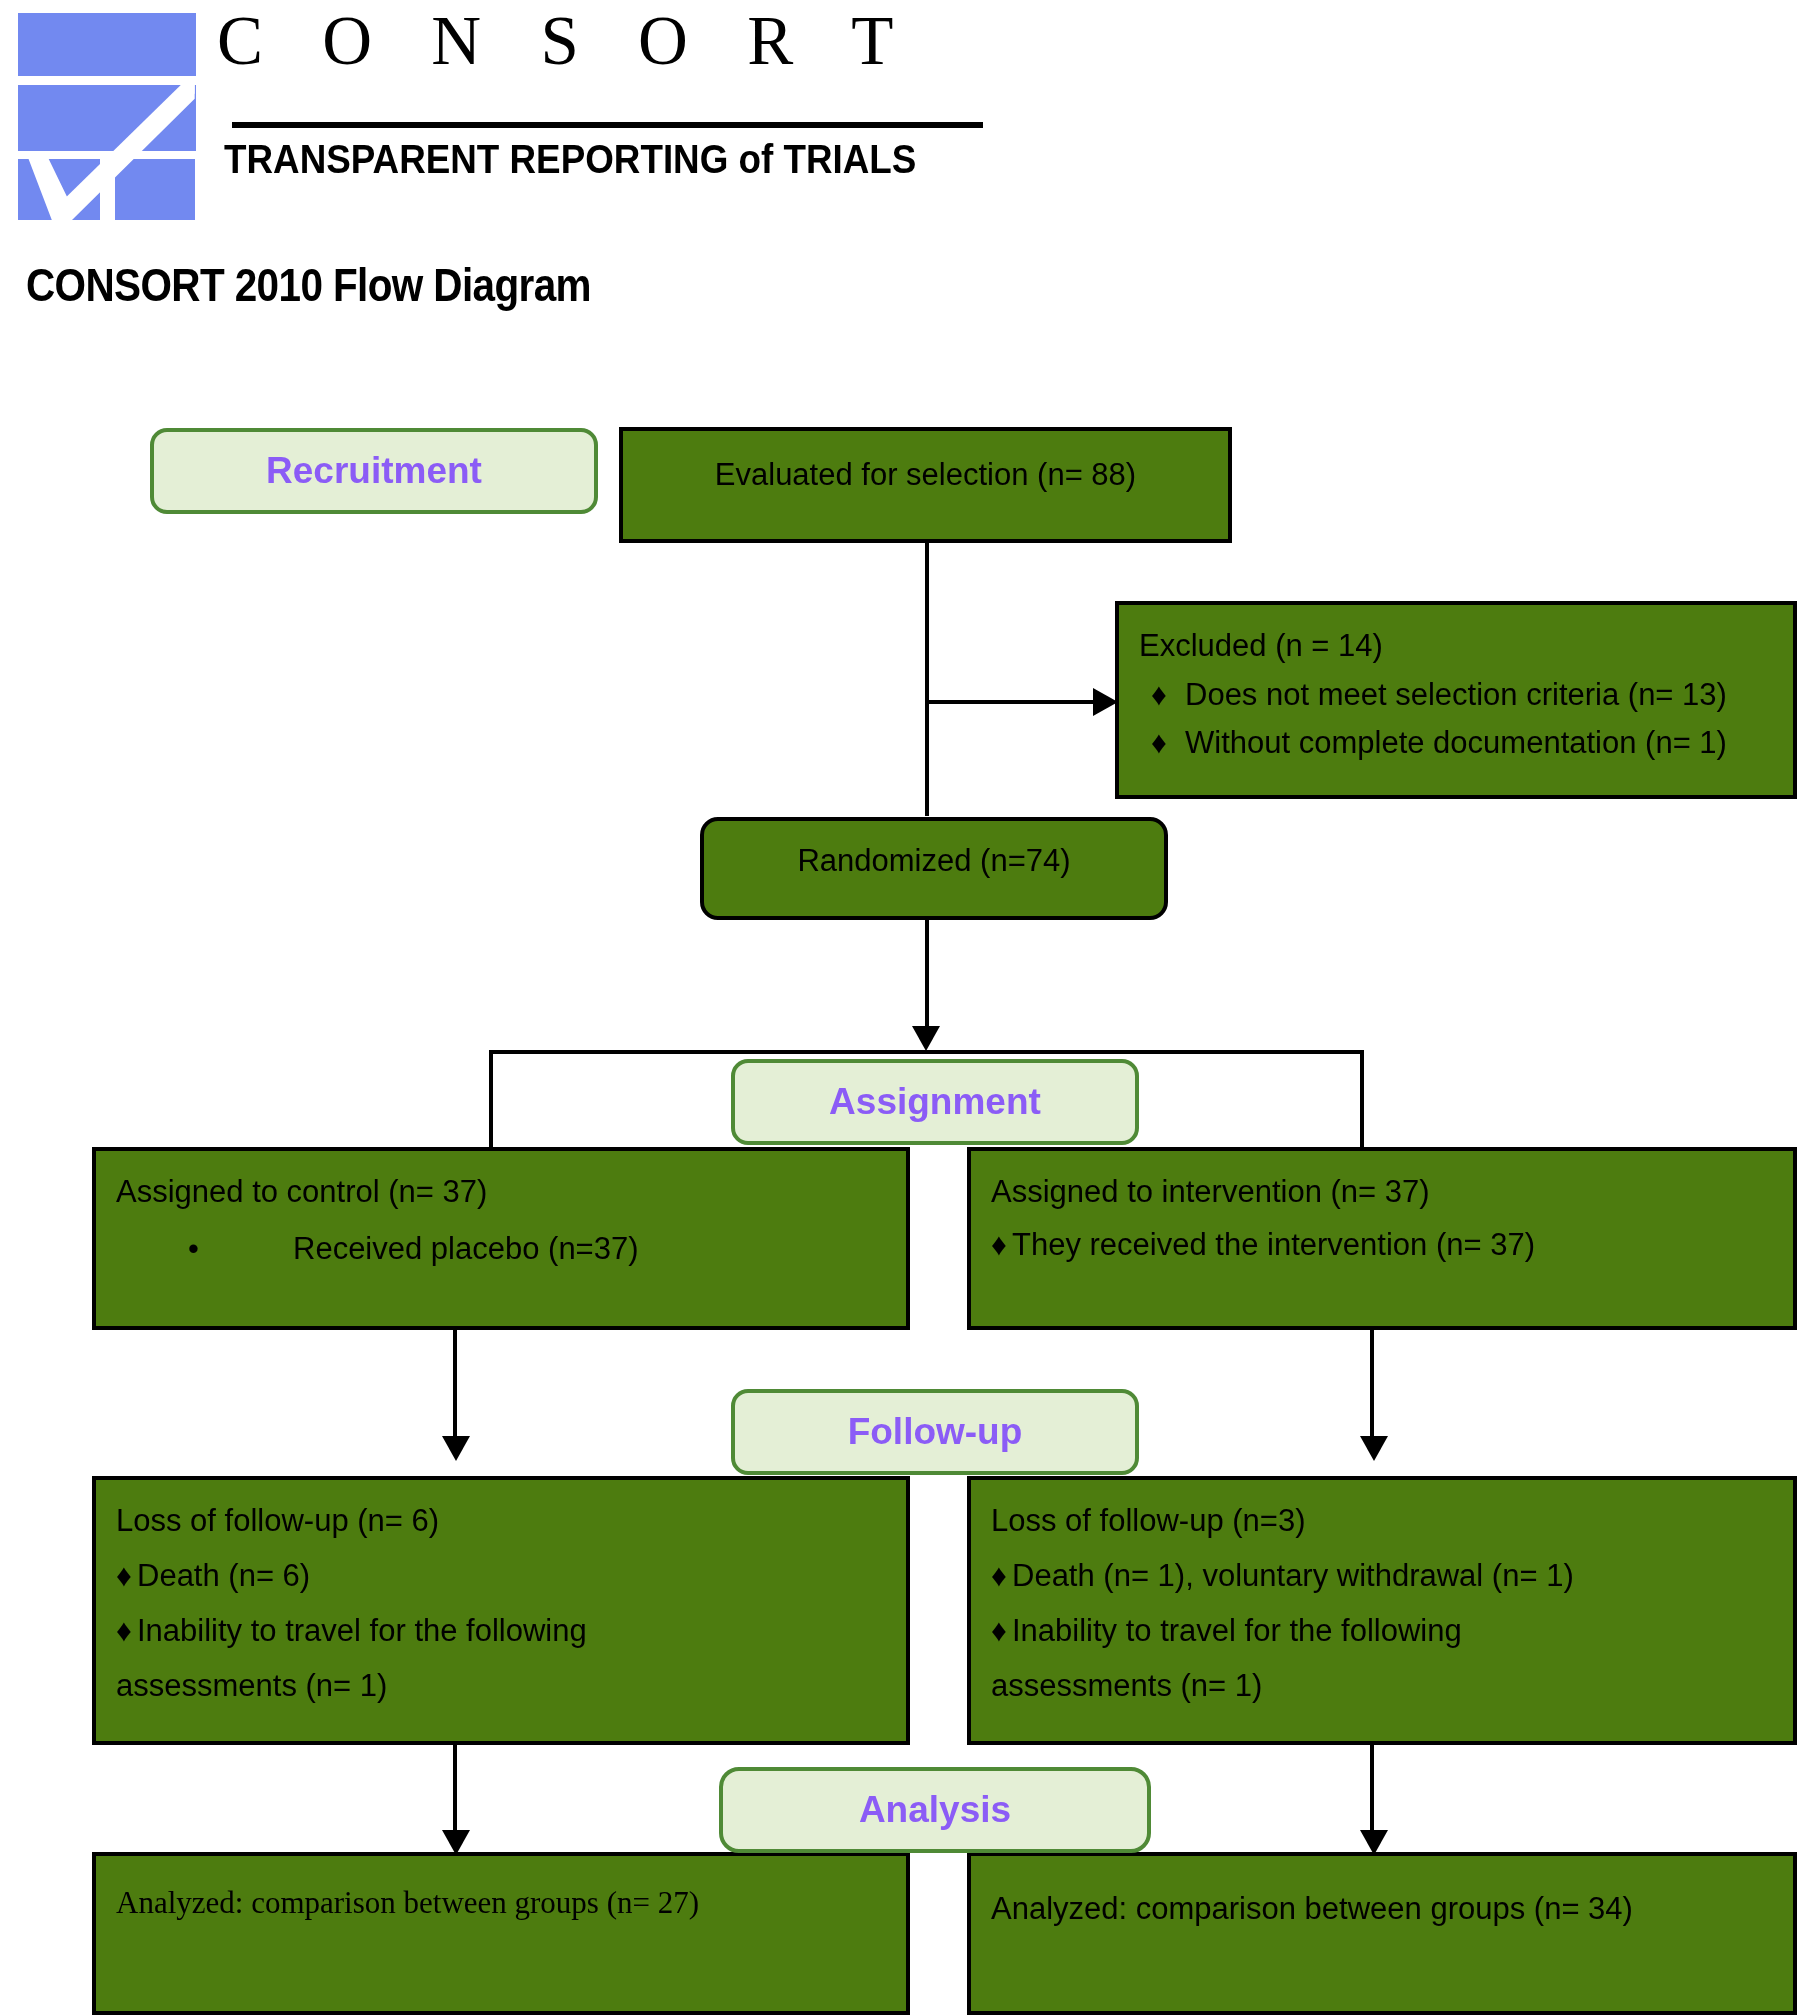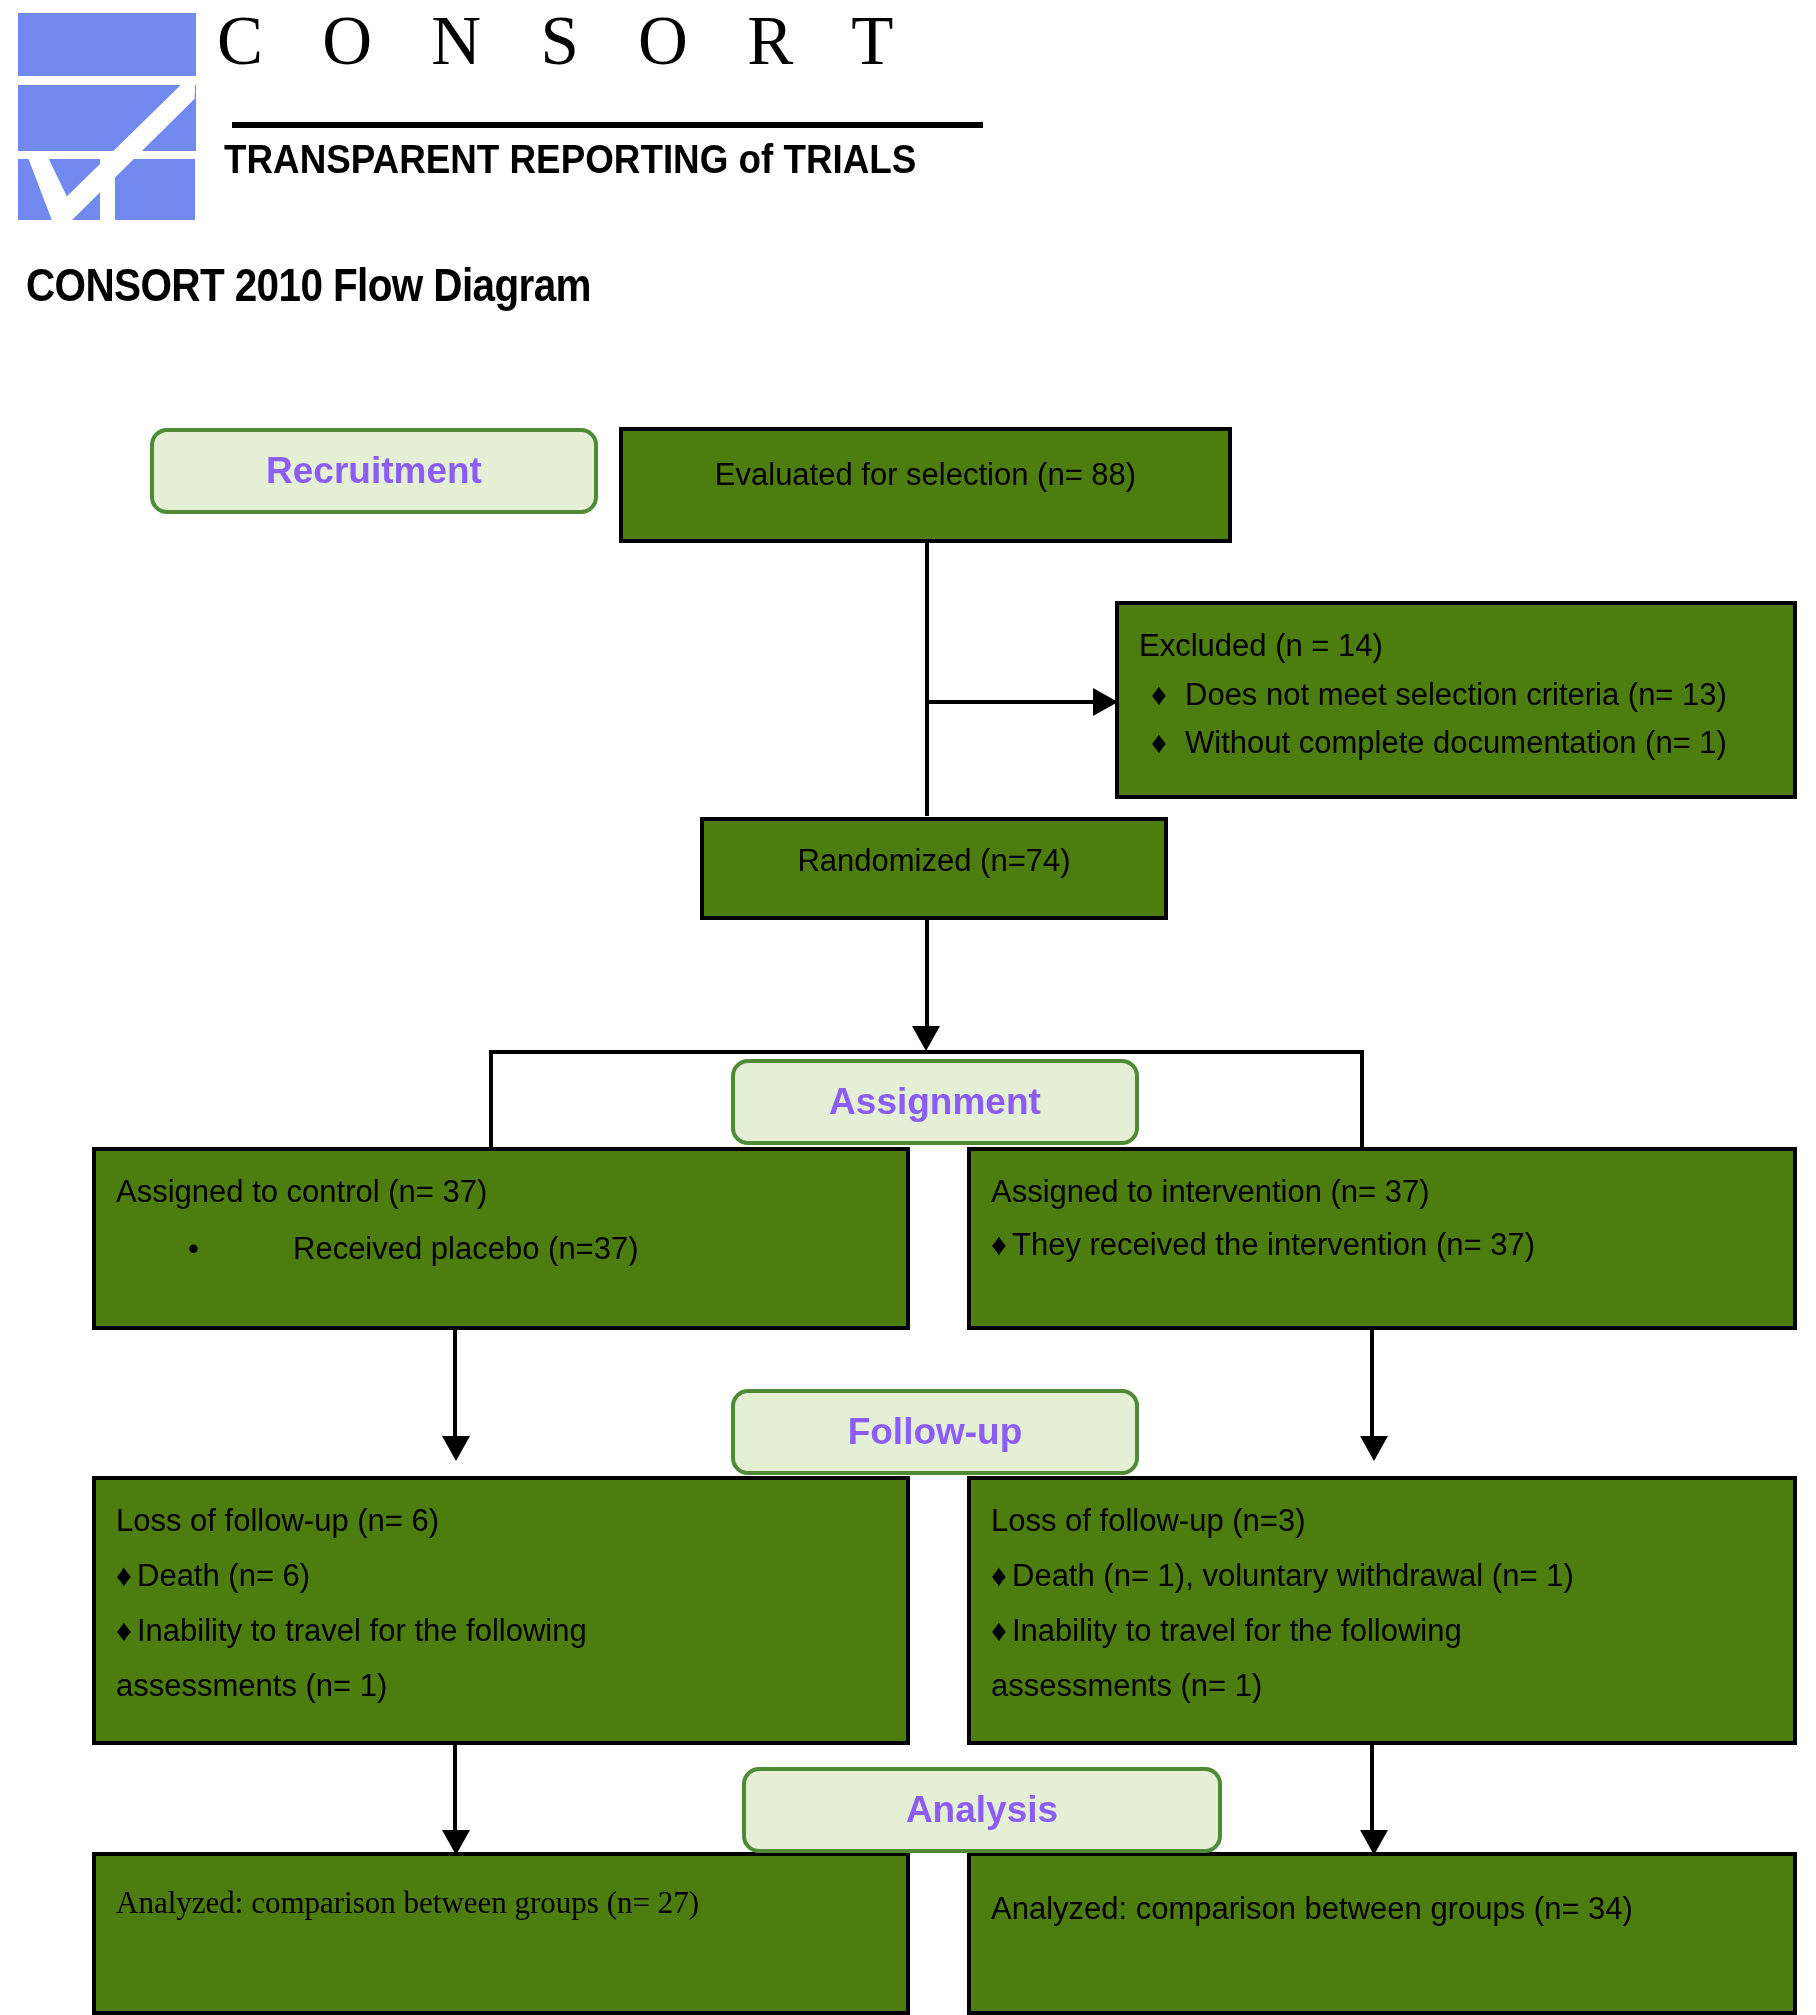--- a/index.html
+++ b/index.html
@@ -138,21 +138,21 @@
       <span class="mk" style="width:34px;text-align:left;padding-left:12px;">♦</span>
       <span class="tx">Does not meet selection criteria (n= 13)</span>
     </p>
     <p class="blt">
       <span class="mk" style="width:34px;text-align:left;padding-left:12px;">♦</span>
       <span class="tx">Without complete documentation (n= 1)</span>
     </p>
   </div>
 </div>
 
-<div class="box" style="left:700px;top:817px;width:468px;height:103px;">
+<div class="box" style="left:700px;top:817px;width:468px;height:103px;border-radius:18px;">
   <div class="pad" style="padding-top:21px;text-align:center;">
     <p>Randomized (n=74)</p>
   </div>
 </div>
 
 <div class="box" style="left:92px;top:1147px;width:818px;height:183px;">
   <div class="pad" style="padding-top:22.4px;">
     <p>Assigned to control (n= 37)</p>
     <p class="blt" style="margin-top:18.4px;">
       <span class="mk" style="width:105px;text-align:left;padding-left:72px;">•</span>
@@ -218,16 +218,16 @@
 </div>
 
 <div class="pill" style="left:731px;top:1059px;width:408px;height:86px;">
   <span>Assignment</span>
 </div>
 
 <div class="pill" style="left:731px;top:1389px;width:408px;height:86px;">
   <span>Follow-up</span>
 </div>
 
-<div class="pill" style="left:742px;top:1767px;width:480px;height:86px;">
+<div class="pill" style="left:719px;top:1767px;width:432px;height:86px;border-radius:20px;">
   <span>Analysis</span>
 </div>
 
 
 </body></html>

